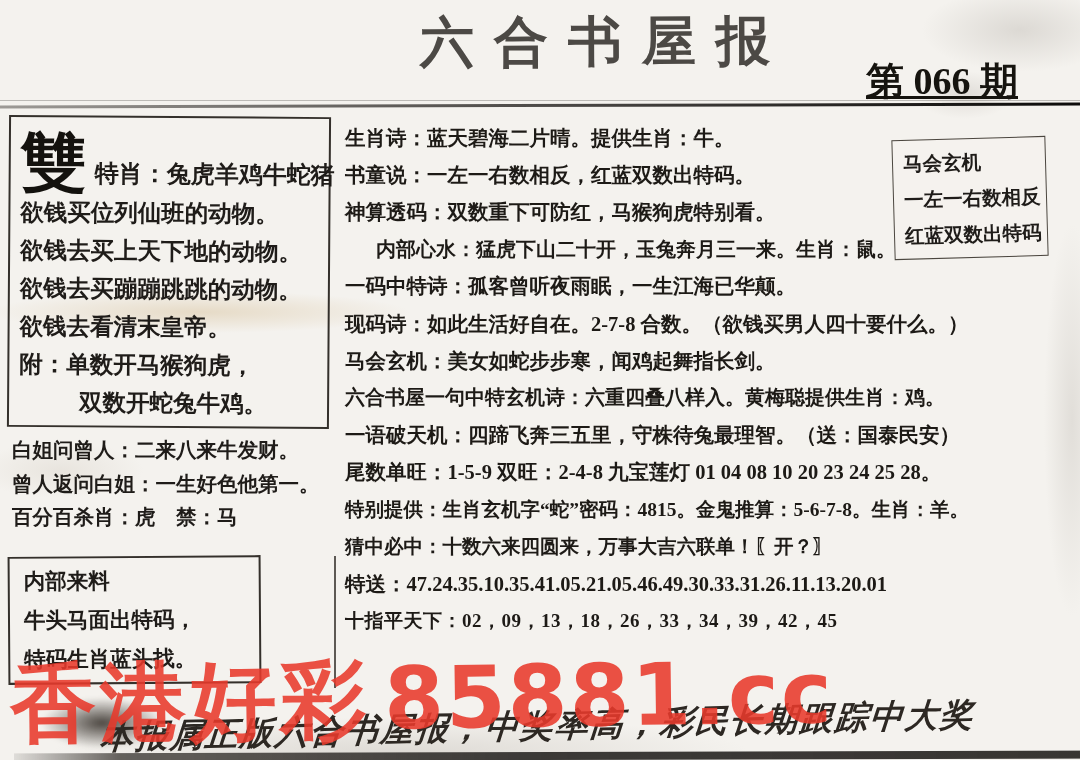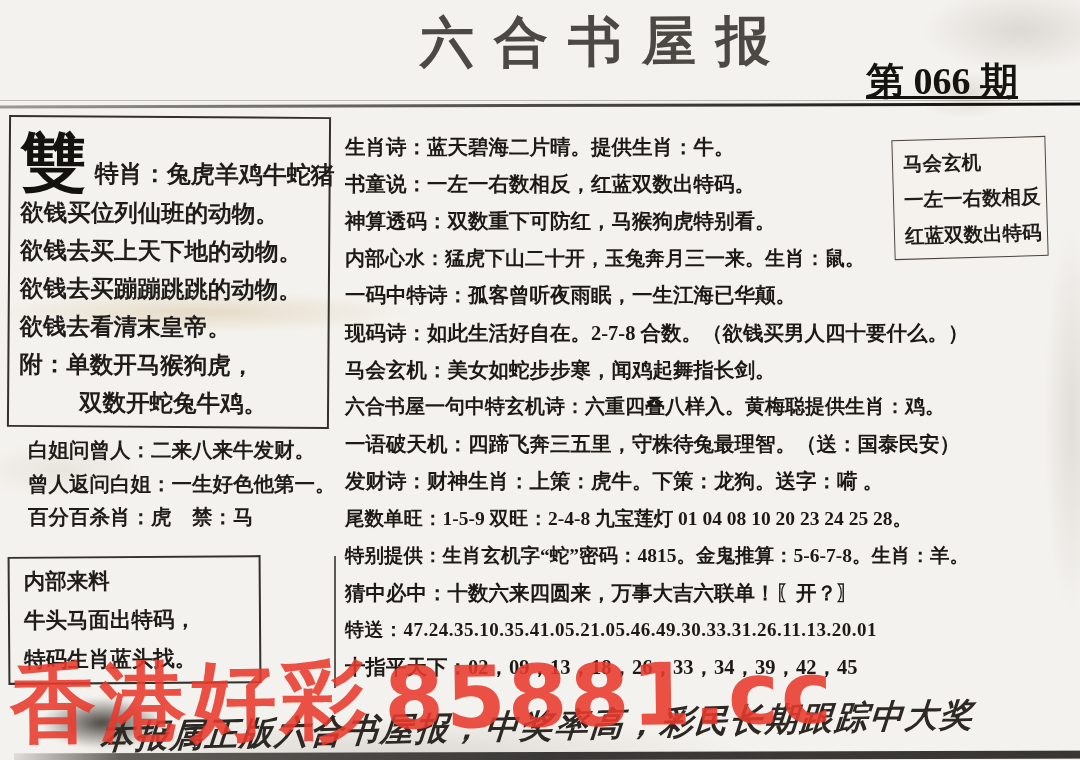--- a/index.html
+++ b/index.html
@@ -41,39 +41,39 @@
     position:absolute;left:8px;top:116px;width:322px;height:312px;z-index:10;
     border:2.5px solid #34302b;box-sizing:border-box;
     padding:4px 2px 0 10px;transform:rotate(0.4deg);
   }
   .box1 .row1{display:flex;align-items:flex-end;height:72px;}
   .big-char{font-size:66px;line-height:60px;font-weight:900;color:#14120e;}
   .lead{font-size:24px;font-weight:700;padding:0 0 4px 8px;white-space:nowrap;}
   .box1 .bline{font-size:23.5px;font-weight:700;line-height:38px;white-space:pre;}
   .box1 .indent{padding-left:60px;}
   .mid{
-    position:absolute;left:28px;top:434px;width:325px;z-index:10;
+    position:absolute;left:12px;top:434px;width:325px;z-index:10;
   }
   .mid .mline{font-size:20.5px;font-weight:700;line-height:33.5px;white-space:pre;}
   .box2{
     position:absolute;left:8px;top:556px;width:253px;height:128px;z-index:10;
     border:2px solid #34302b;box-sizing:border-box;
     padding:4px 0 0 14px;transform:rotate(-0.4deg);
   }
   .box2 .bline{font-size:21.5px;font-weight:700;line-height:39px;white-space:pre;}
   .vline-bottom{
     position:absolute;left:334px;top:556px;width:2px;height:132px;z-index:9;
     background:rgba(55,50,45,.8);
   }
-  .right-col{position:absolute;left:345px;top:128px;width:720px;z-index:10;}
+  .right-col{position:absolute;left:345px;top:119px;width:720px;z-index:10;}
   .right-col .rline{
     height:37.2px;display:flex;align-items:center;
     font-size:20.5px;font-weight:700;color:#1d1a16;white-space:pre;
   }
-  .right-col .rline:nth-child(4){font-size:20px;}
+  .right-col .rline:nth-child(4){font-size:20px;margin-left:31px;}
   .right-col .rline:nth-child(8){font-size:20px;}
   .right-col .rline:nth-child(11){font-size:19.5px;}
   .right-col .rline:nth-child(12){font-size:19.5px;}
   .right-col .rline:nth-child(14){font-size:19px;letter-spacing:.5px;text-align:right;}
   .side-box{
     position:absolute;left:893px;top:138px;width:154px;height:120px;z-index:12;
     border:1.5px solid #4b463f;box-sizing:border-box;
     padding:6px 0 0 10px;transform:rotate(-1.6deg);
     background:rgba(244,242,238,.93);
   }
@@ -144,21 +144,20 @@
   <div class="right-col">
     <div class="rline">生肖诗：蓝天碧海二片晴。提供生肖：牛。</div>
     <div class="rline">书童说：一左一右数相反，红蓝双数出特码。</div>
     <div class="rline">神算透码：双数重下可防红，马猴狗虎特别看。</div>
     <div class="rline">内部心水：猛虎下山二十开，玉兔奔月三一来。生肖：鼠。</div>
     <div class="rline">一码中特诗：孤客曾听夜雨眠，一生江海已华颠。</div>
     <div class="rline">现码诗：如此生活好自在。2-7-8 合数。（欲钱买男人四十要什么。）</div>
     <div class="rline">马会玄机：美女如蛇步步寒，闻鸡起舞指长剑。</div>
     <div class="rline">六合书屋一句中特玄机诗：六重四叠八样入。黄梅聪提供生肖：鸡。</div>
     <div class="rline">一语破天机：四蹄飞奔三五里，守株待兔最理智。（送：国泰民安）</div>
-    <div class="rline">发财诗：财神生肖：上策：虎牛。下策：龙狗。送字：嗬 。</div>
     <div class="rline">尾数单旺：1-5-9 双旺：2-4-8 九宝莲灯 01 04 08 10 20 23 24 25 28。</div>
     <div class="rline">特别提供：生肖玄机字“蛇”密码：4815。金鬼推算：5-6-7-8。生肖：羊。</div>
     <div class="rline">猜中必中：十数六来四圆来，万事大吉六联单！〖开？〗</div>
     <div class="rline">特送：47.24.35.10.35.41.05.21.05.46.49.30.33.31.26.11.13.20.01</div>
     <div class="rline">十指平天下：02，09，13，18，26，33，34，39，42，45</div>
   </div>
 
   <div class="side-box">
     <div class="sline">马会玄机</div>
     <div class="sline">一左一右数相反</div>

